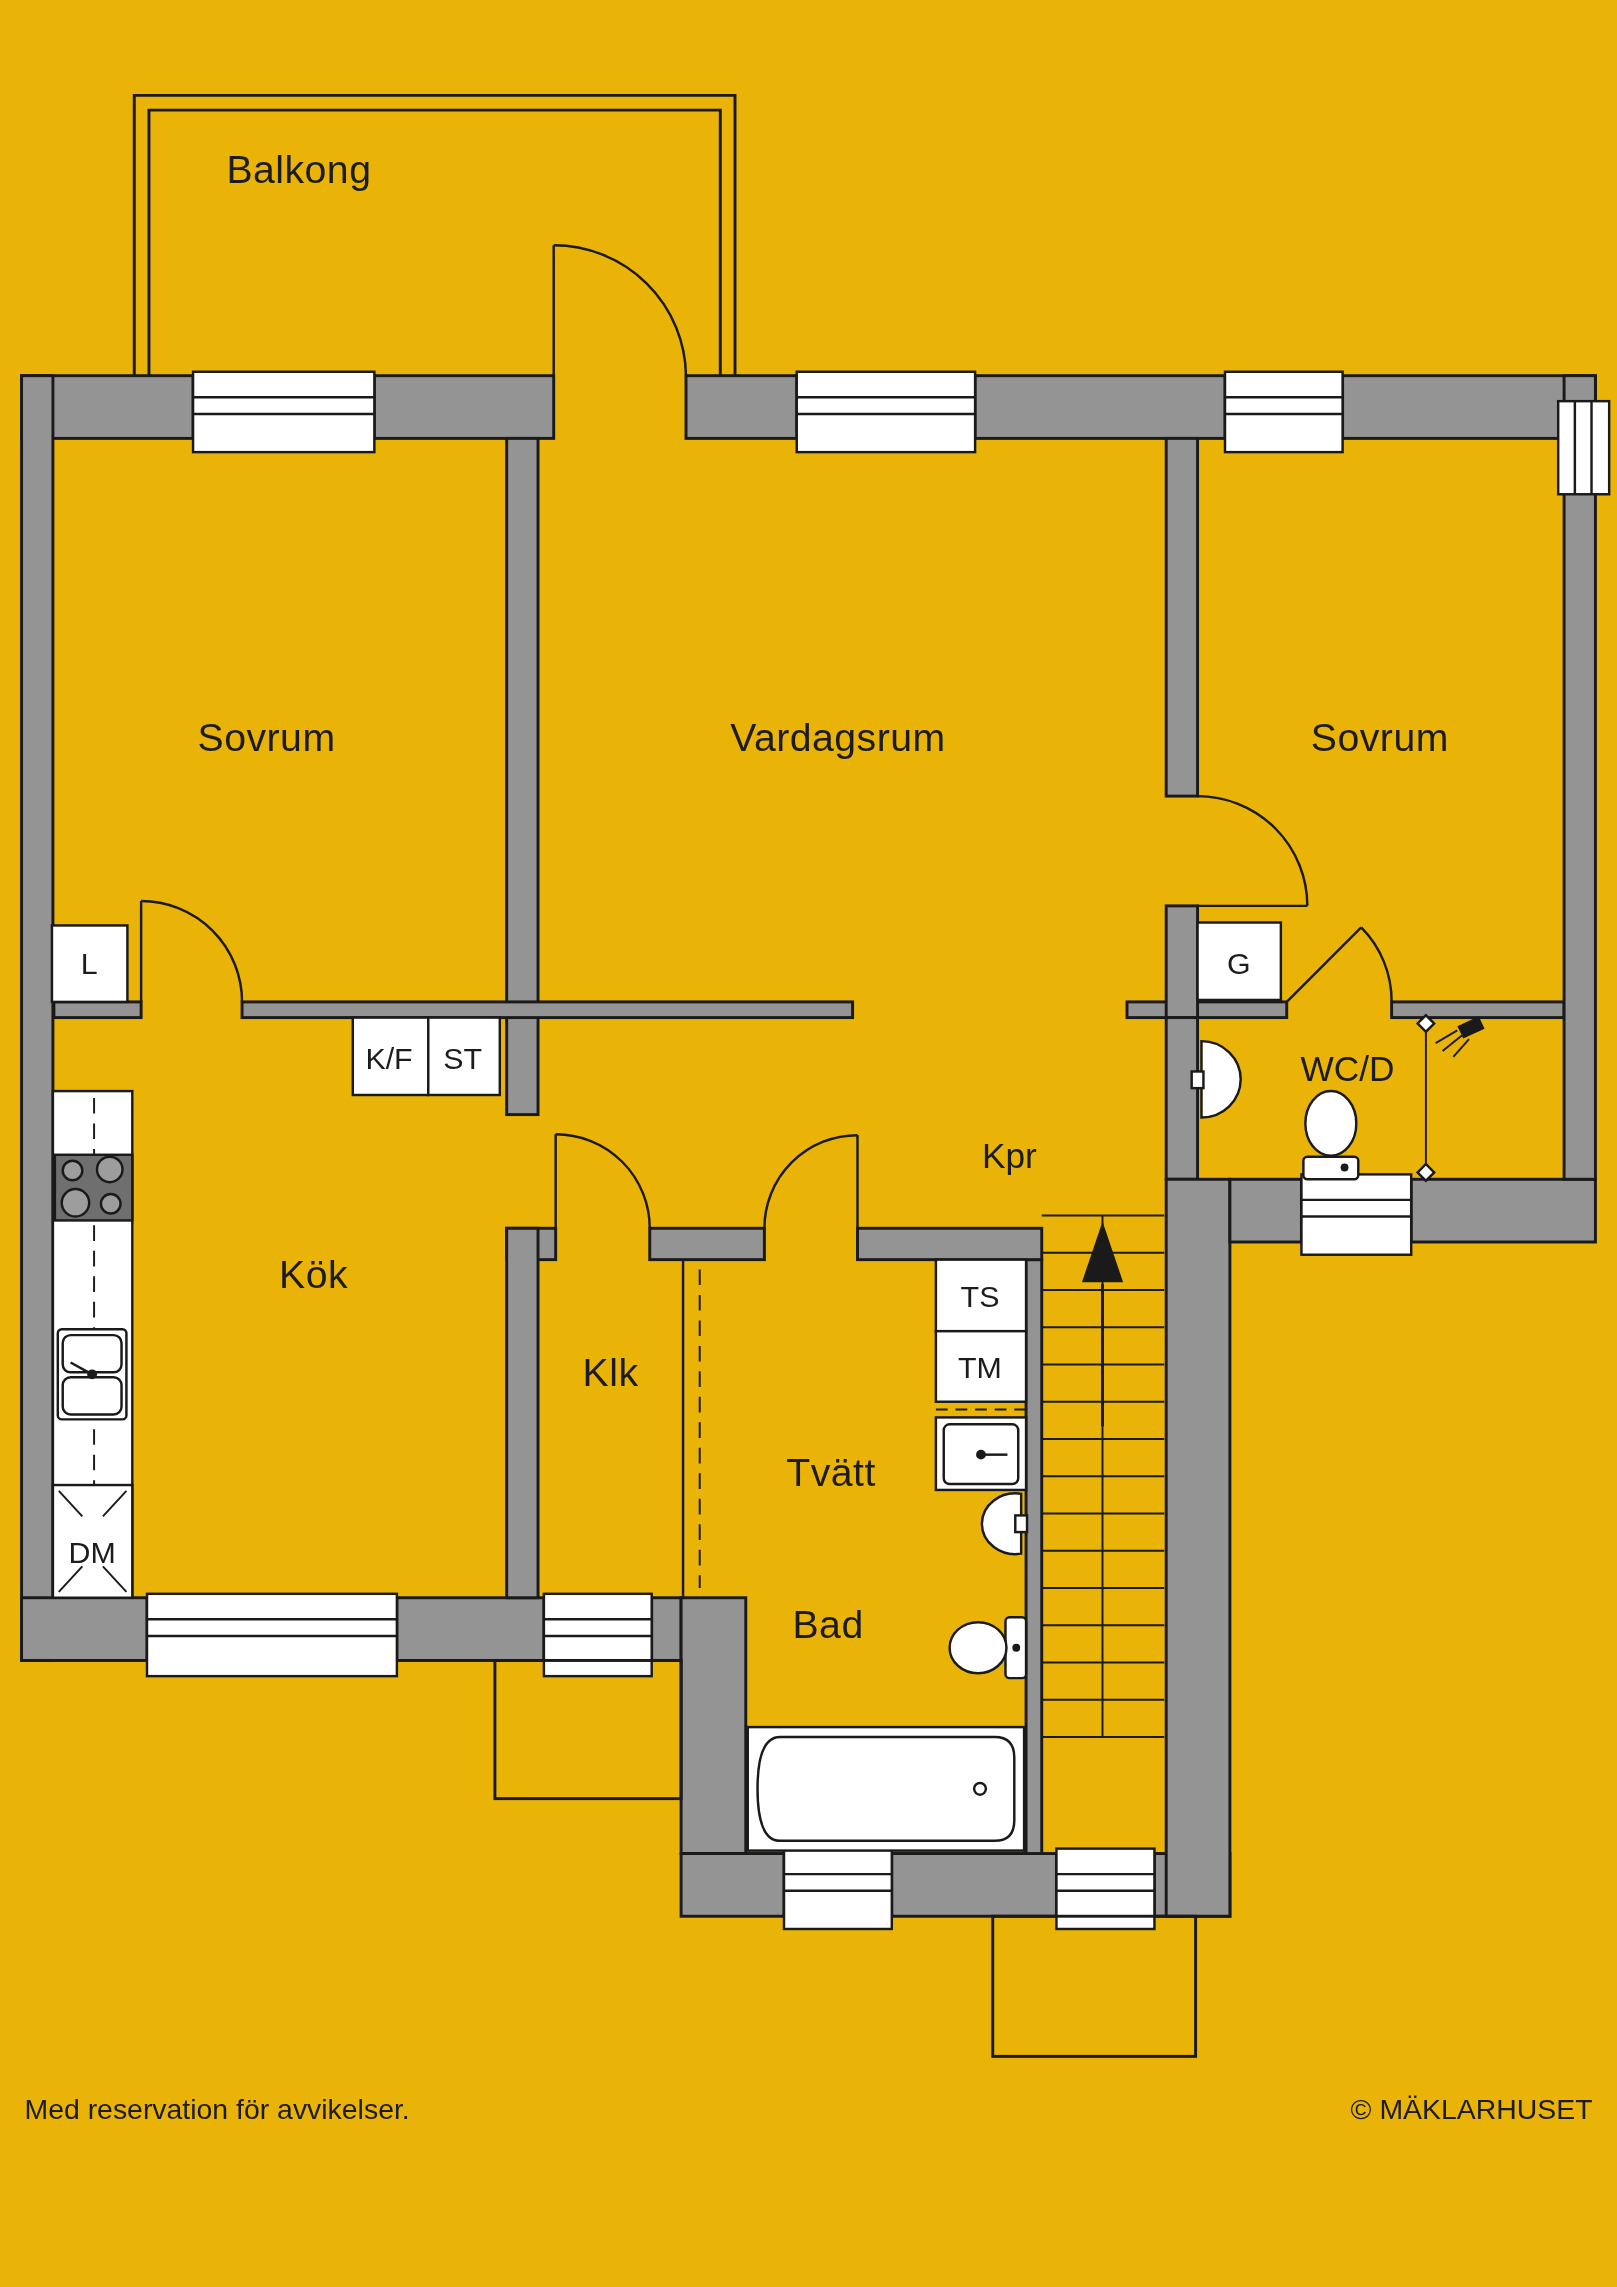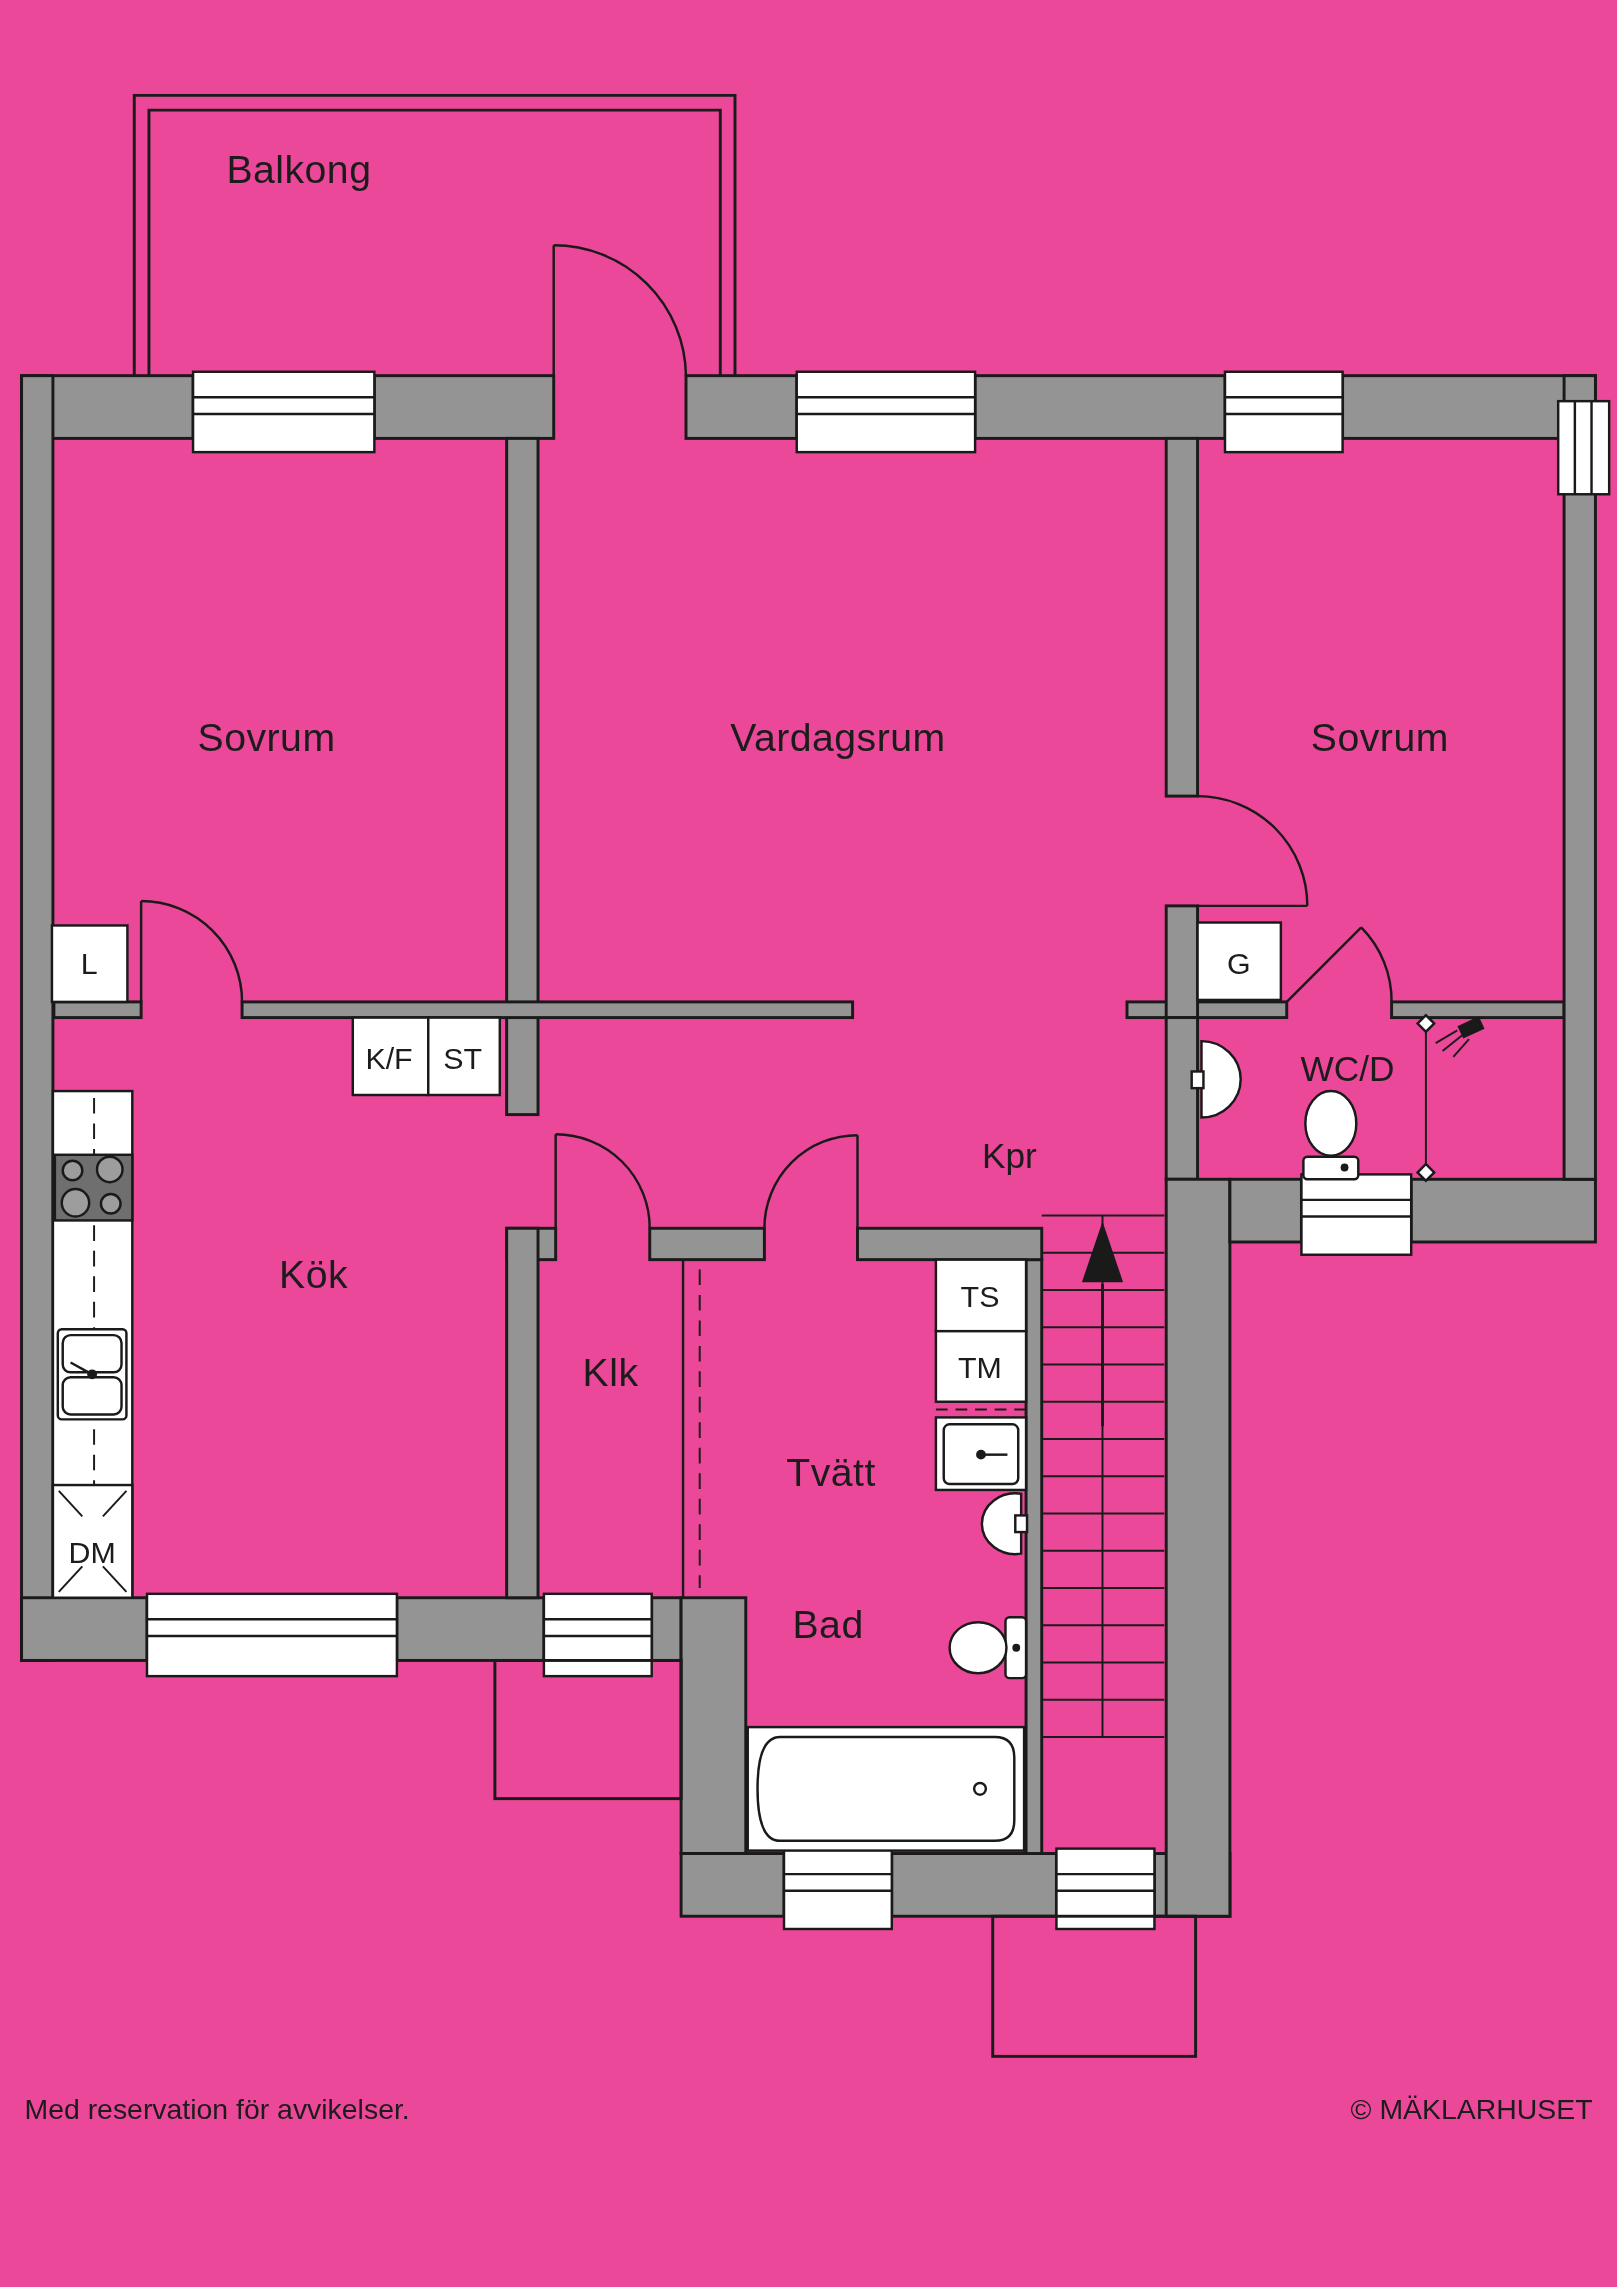--- a/index.html
+++ b/index.html
@@ -1,16 +1,16 @@
 <!DOCTYPE html>
 <html><head>
 <meta charset="utf-8">
 <style>
   html,body{margin:0;padding:0;background:#ffffff;}
-  #page{position:relative;width:1617px;height:2288px;background:#ec4899;overflow:hidden;
+  #page{position:relative;width:1617px;height:2288px;background:#eab308;overflow:hidden;
         font-family:"Liberation Sans", sans-serif;}
   svg{position:absolute;left:0;top:0;}
   text{fill:#1c1c1c;}
   .room-label{font-size:40px;letter-spacing:0.5px;}
   .small-label{font-size:31px;}
   .mid-label{font-size:36px;}
   .footer-label{font-size:29px;}
 </style>
 </head>
 <body>

